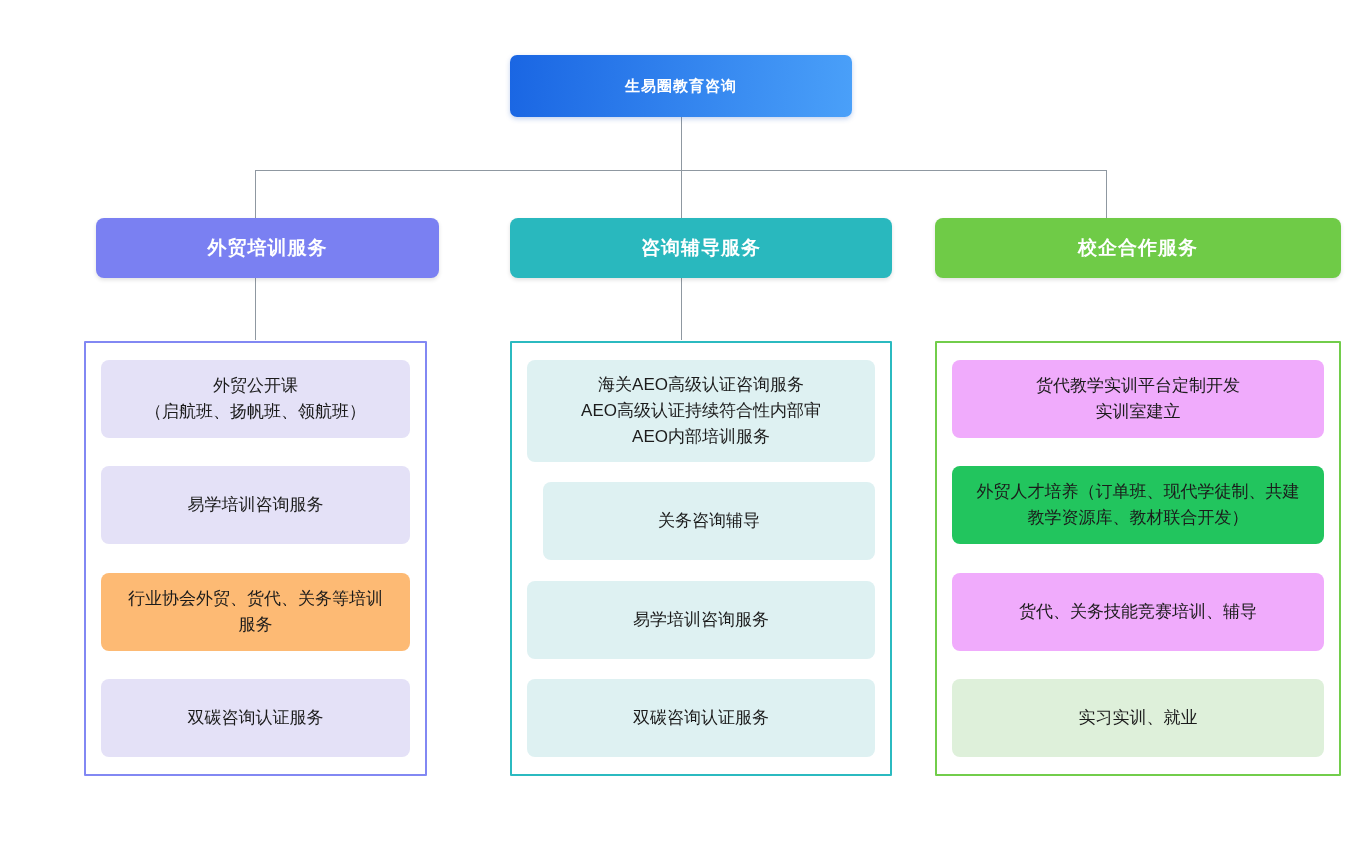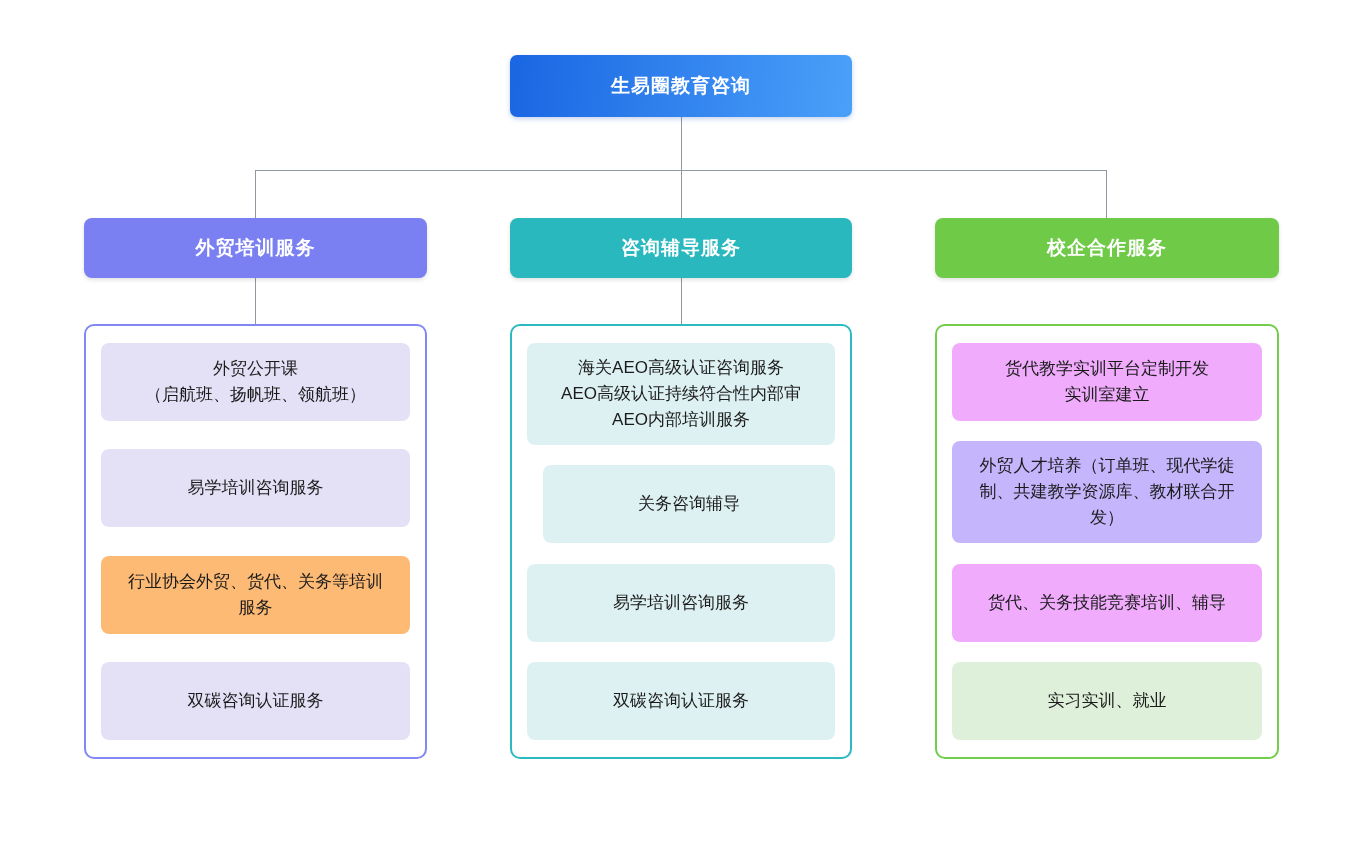--- a/index.html
+++ b/index.html
@@ -7,69 +7,69 @@
     position:relative; width:1360px; height:844px; background:#ffffff;
     font-family:"Liberation Sans","DejaVu Sans",sans-serif; overflow:hidden;
   }
   .line { position:absolute; background:#8f98a1; }
   .line.v { width:1px; }
   .line.h { height:1px; }
 
   .node-root {
     position:absolute; left:510px; top:55px; width:342px; height:62px;
     border-radius:7px; display:flex; align-items:center; justify-content:center;
-    color:#ffffff; font-size:19px; font-weight:bold; letter-spacing:1px;
+    color:#ffffff; font-size:15px; font-weight:bold; letter-spacing:1px;
     background:linear-gradient(95deg,#1a66e3,#4aa0f9);
     box-shadow:0 2px 5px rgba(20,80,190,0.25);
   }
 
   .branch-header {
     position:absolute; top:218px; height:60px;
     border-radius:8px; display:flex; align-items:center; justify-content:center;
     color:#ffffff; font-size:19px; font-weight:bold; letter-spacing:1px;
     box-shadow:0 2px 4px rgba(0,0,0,0.12);
   }
 
   .branch-container {
-    position:absolute; top:324px; height:435px; box-sizing:border-box;
-    background:#ffffff; border:2px solid #999; border-radius:10px;
+    position:absolute; top:341px; height:435px; box-sizing:border-box;
+    background:#ffffff; border:2px solid #999; border-radius:1px;
     padding:17px 15px; display:flex; flex-direction:column;
     justify-content:space-between;
   }
 
   .item {
     border-radius:8px; min-height:78px; box-sizing:border-box;
     display:flex; align-items:center; justify-content:center;
     text-align:center; padding:12px 22px;
     font-size:17px; line-height:26px; color:#1b1b1b;
     white-space:pre-line;
   }
 
   .col0 { left:84px;  width:343px; }
-  .col1 { left:510px; width:342px; }
-  .col2 { left:935px; width:344px; }
+  .col1 { left:510px; width:382px; }
+  .col2 { left:935px; width:406px; }
 </style>
 </head>
 <body>
 
 <div class="canvas">
 
   <div class="line v" style="left: 681px; top: 117px; height: 53px; background-color: rgb(143, 152, 161);"></div>
   <div class="line h" style="left: 255px; top: 170px; width: 852px; background-color: rgb(143, 152, 161);"></div>
   <div class="line v" style="left: 255px; top: 170px; height: 48px; background-color: rgb(143, 152, 161);"></div>
   <div class="line v" style="left: 681px; top: 170px; height: 48px; background-color: rgb(143, 152, 161);"></div>
   <div class="line v" style="left: 1106px; top: 170px; height: 48px; background-color: rgb(143, 152, 161);"></div>
   <div class="line v" style="left: 255px; top: 278px; height: 62px; background-color: rgb(143, 152, 161);"></div>
   <div class="line v" style="left: 681px; top: 278px; height: 62px; background-color: rgb(143, 152, 161);"></div>
 
   <div class="node-root" style="background: linear-gradient(95deg, rgb(26, 102, 227), rgb(74, 160, 249)); color: rgb(255, 255, 255);">
     <span>生易圈教育咨询</span>
   </div>
 
-  <div class="branch-header col0" style="background-color: rgb(122, 128, 242);">
+  <div class="branch-header col0" style="background-color: rgb(122, 128, 242); margin-left: 12px;">
     <span>外贸培训服务</span>
   </div>
   <div class="branch-container col0" style="border-color: rgb(130, 136, 243);">
     <div class="item" style="background-color: rgb(228, 225, 247);">外贸公开课
 （启航班、扬帆班、领航班）</div>
     <div class="item" style="background-color: rgb(228, 225, 247);">易学培训咨询服务</div>
     <div class="item" style="background-color: #fdba74;">行业协会外贸、货代、关务等培训服务</div>
     <div class="item" style="background-color: rgb(228, 225, 247);">双碳咨询认证服务</div>
   </div>
 
@@ -84,18 +84,18 @@
     <div class="item" style="background-color: rgb(222, 241, 242);">易学培训咨询服务</div>
     <div class="item" style="background-color: rgb(222, 241, 242);">双碳咨询认证服务</div>
   </div>
 
   <div class="branch-header col2" style="background-color: rgb(111, 203, 71);">
     <span>校企合作服务</span>
   </div>
   <div class="branch-container col2" style="border-color: rgb(114, 205, 75);">
     <div class="item" style="background-color: #f0abfc;">货代教学实训平台定制开发
 实训室建立</div>
-    <div class="item" style="background-color: #c4b5fd;">外贸人才培养（订单班、现代学徒制、共建教学资源库、教材联合开发）</div>
+    <div class="item" style="background-color: #22c55e;">外贸人才培养（订单班、现代学徒制、共建教学资源库、教材联合开发）</div>
     <div class="item" style="background-color: #f0abfc;">货代、关务技能竞赛培训、辅导</div>
     <div class="item" style="background-color: rgb(222, 240, 218);">实习实训、就业</div>
   </div>
 
 </div>
 
 </body></html>

